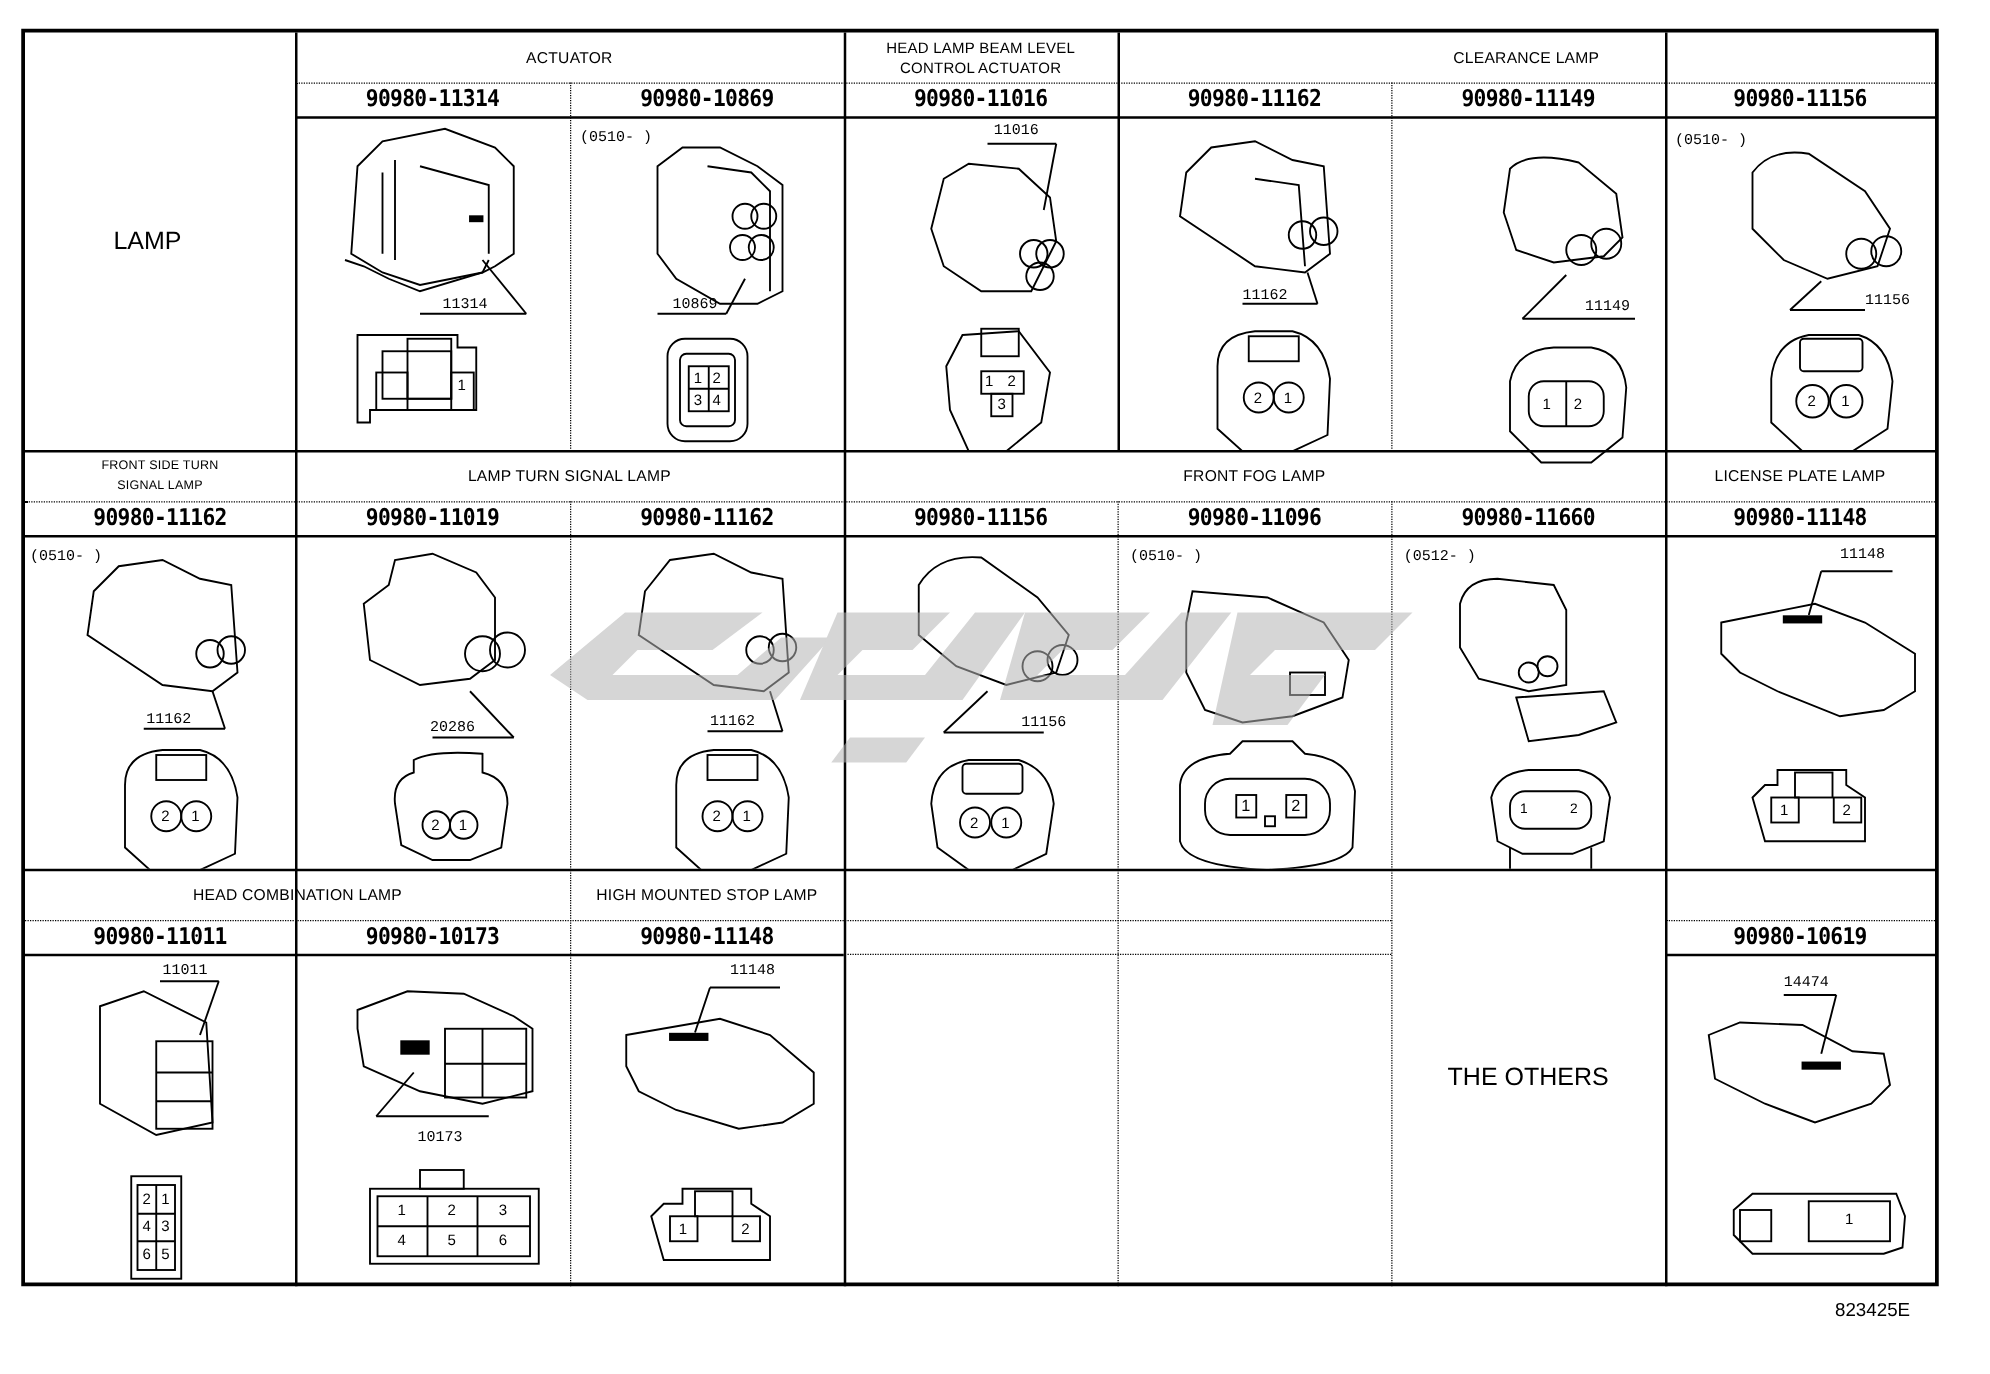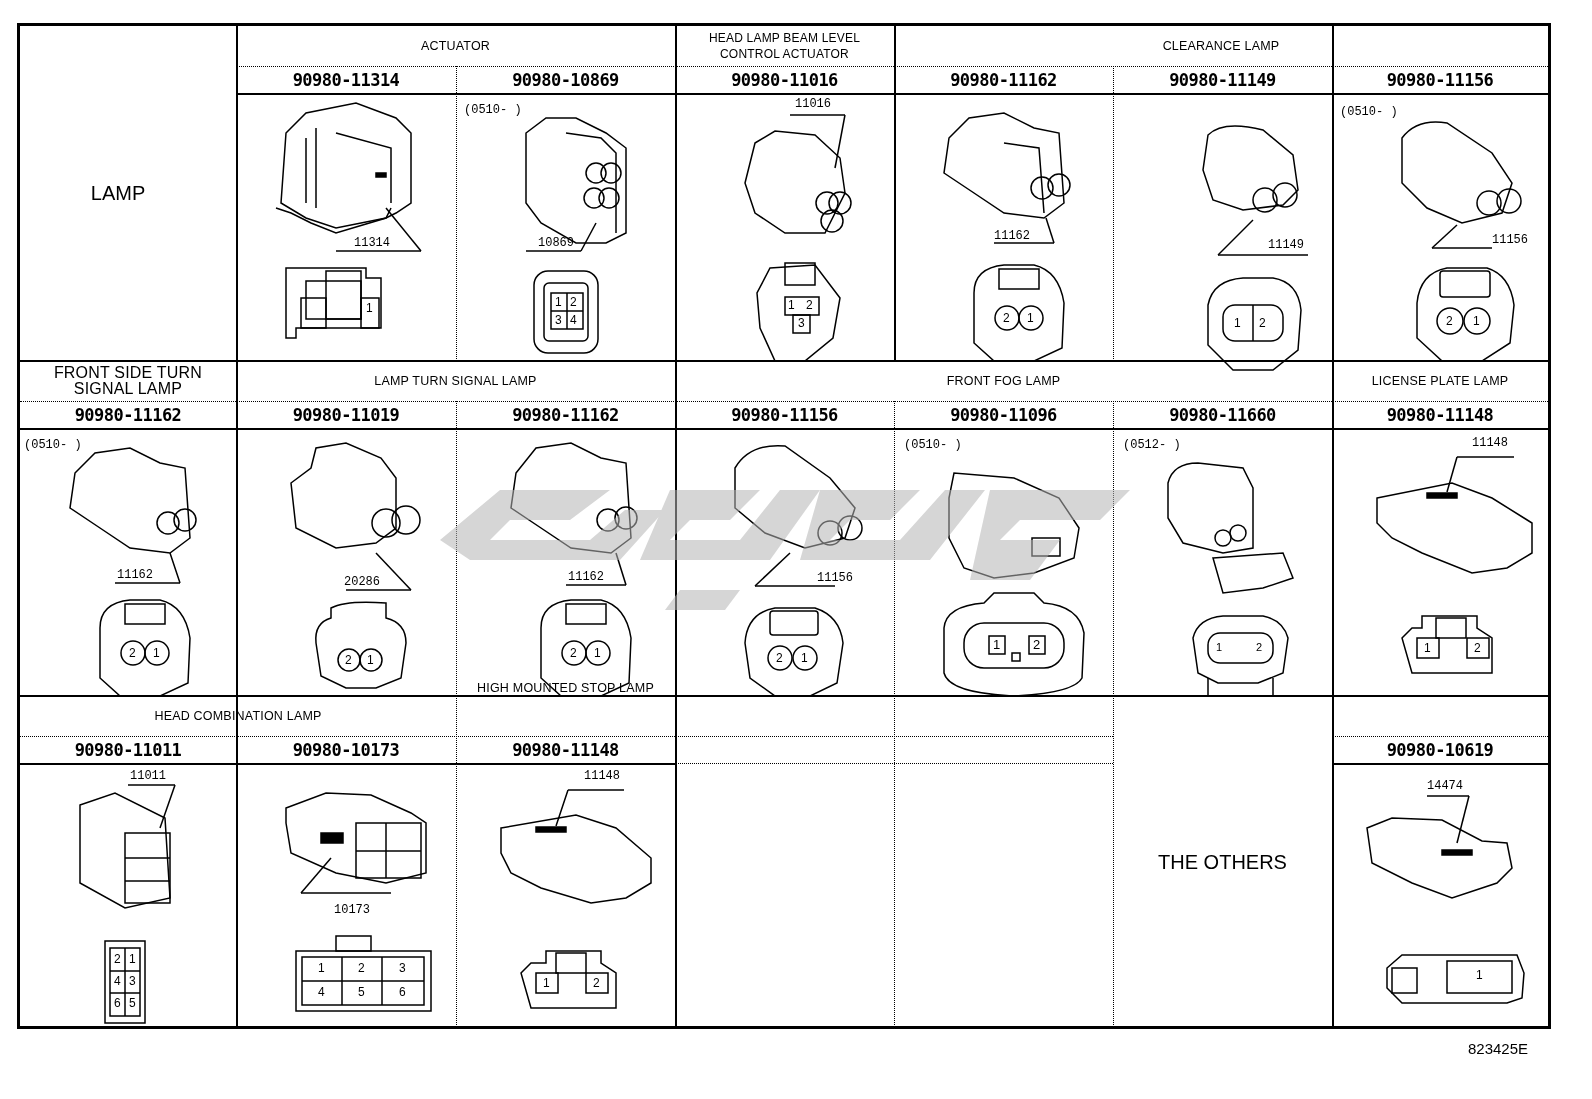--- a/index.html
+++ b/index.html
@@ -59,36 +59,36 @@
 CONTROL ACTUATOR</div>
   <div class="cell hdr" style="left:874px;top:0;width:654px;height:40px;">CLEARANCE LAMP</div>
 
   <div class="cell pn" style="left:216px;top:40px;width:220px;height:27px;">90980-11314</div>
   <div class="cell pn" style="left:436px;top:40px;width:219px;height:27px;">90980-10869</div>
   <div class="cell pn" style="left:655px;top:40px;width:219px;height:27px;">90980-11016</div>
   <div class="cell pn" style="left:874px;top:40px;width:219px;height:27px;">90980-11162</div>
   <div class="cell pn" style="left:1093px;top:40px;width:219px;height:27px;">90980-11149</div>
   <div class="cell pn" style="left:1312px;top:40px;width:216px;height:27px;">90980-11156</div>
 
-  <div class="cell hdr" style="left:0;top:335px;width:216px;height:40px;white-space:pre-line;font-size:16px;line-height:16px;">FRONT SIDE TURN
+  <div class="cell hdr" style="left:0;top:335px;width:216px;height:40px;white-space:pre-line;font-size:10px;line-height:16px;">FRONT SIDE TURN
 SIGNAL LAMP</div>
   <div class="cell hdr" style="left:216px;top:335px;width:439px;height:40px;">LAMP TURN SIGNAL LAMP</div>
   <div class="cell hdr" style="left:1312px;top:335px;width:216px;height:40px;">LICENSE PLATE LAMP</div>
   <div class="cell hdr" style="left:655px;top:335px;width:657px;height:40px;">FRONT FOG LAMP</div>
 
   <div class="cell pn" style="left:0;top:375px;width:216px;height:27px;">90980-11162</div>
   <div class="cell pn" style="left:216px;top:375px;width:220px;height:27px;">90980-11019</div>
   <div class="cell pn" style="left:436px;top:375px;width:219px;height:27px;">90980-11162</div>
   <div class="cell pn" style="left:655px;top:375px;width:219px;height:27px;">90980-11156</div>
   <div class="cell pn" style="left:874px;top:375px;width:219px;height:27px;">90980-11096</div>
   <div class="cell pn" style="left:1093px;top:375px;width:219px;height:27px;">90980-11660</div>
   <div class="cell pn" style="left:1312px;top:375px;width:216px;height:27px;">90980-11148</div>
 
   <div class="cell hdr" style="left:0;top:670px;width:436px;height:40px;">HEAD COMBINATION LAMP</div>
-  <div class="cell hdr" style="left:436px;top:642px;width:219px;height:40px;">HIGH MOUNTED STOP LAMP</div>
+  <div class="cell hdr" style="left:436px;top:670px;width:219px;height:40px;">HIGH MOUNTED STOP LAMP</div>
   <div class="cell hdr" style="left:1312px;top:670px;width:216px;height:40px;"></div>
 
   <div class="cell pn" style="left:0;top:710px;width:216px;height:27px;">90980-11011</div>
   <div class="cell pn" style="left:216px;top:710px;width:220px;height:27px;">90980-10173</div>
   <div class="cell pn" style="left:436px;top:710px;width:219px;height:27px;">90980-11148</div>
   <div class="cell pn" style="left:1312px;top:710px;width:216px;height:27px;">90980-10619</div>
 
   <div class="cell big" style="left:1093px;top:670px;width:219px;height:333px;padding-top:0;">THE OTHERS</div>
 
   <div class="draw" style="left:216px;top:67px;width:220px;height:267px;">

